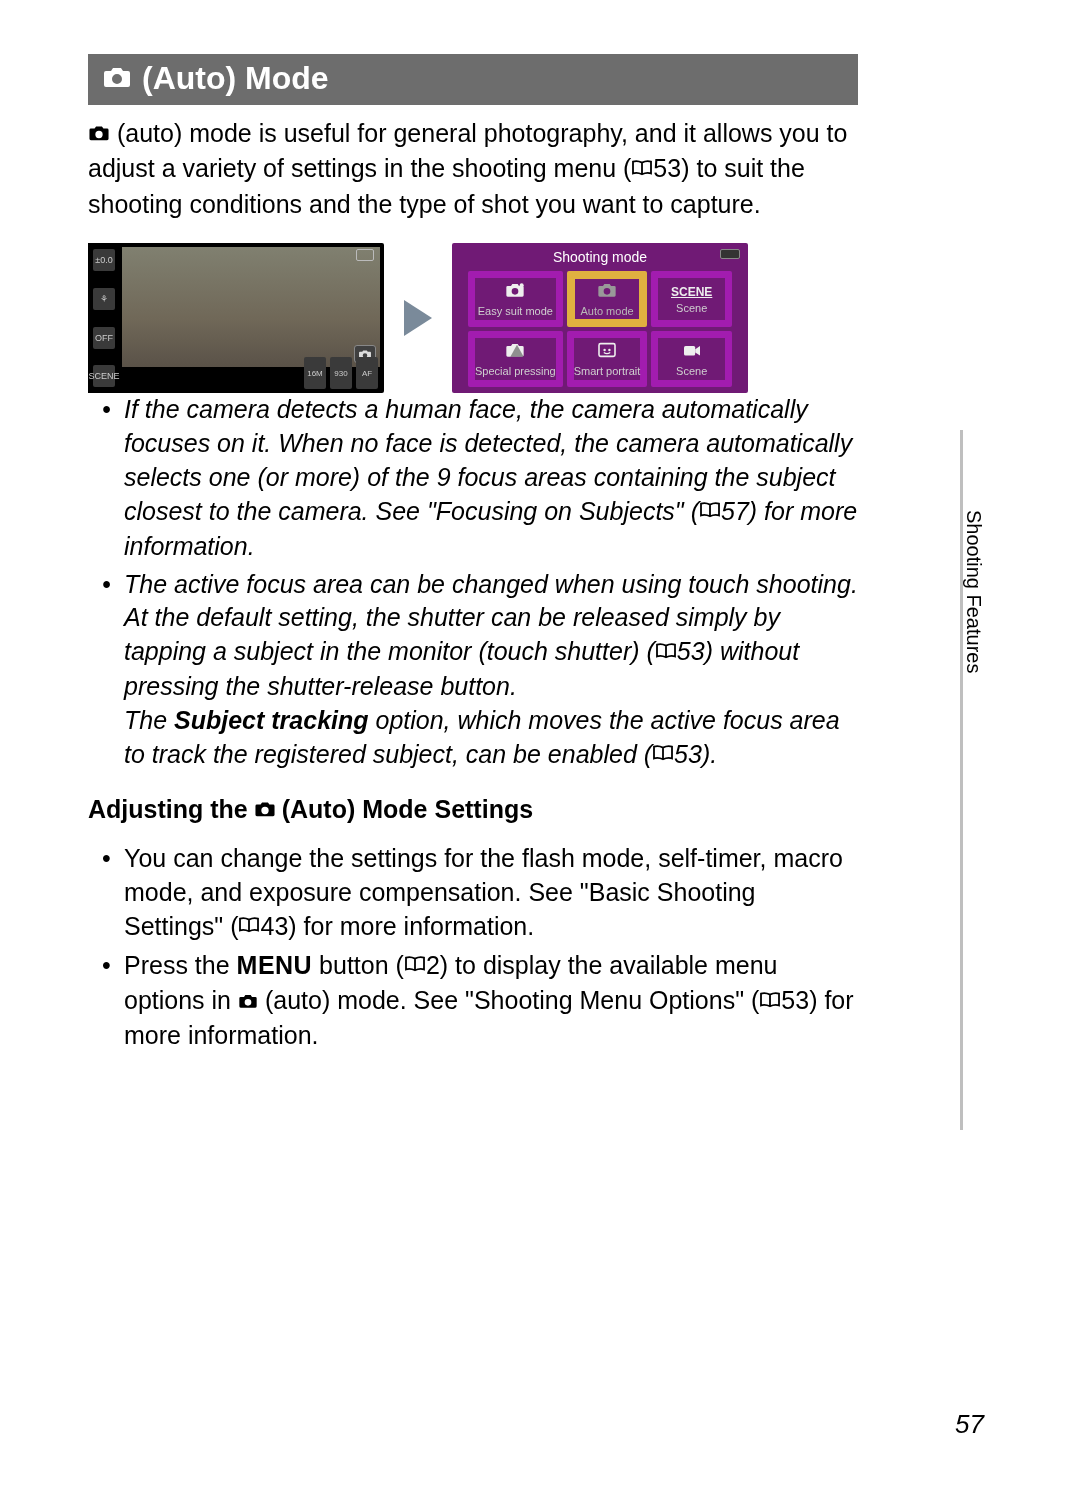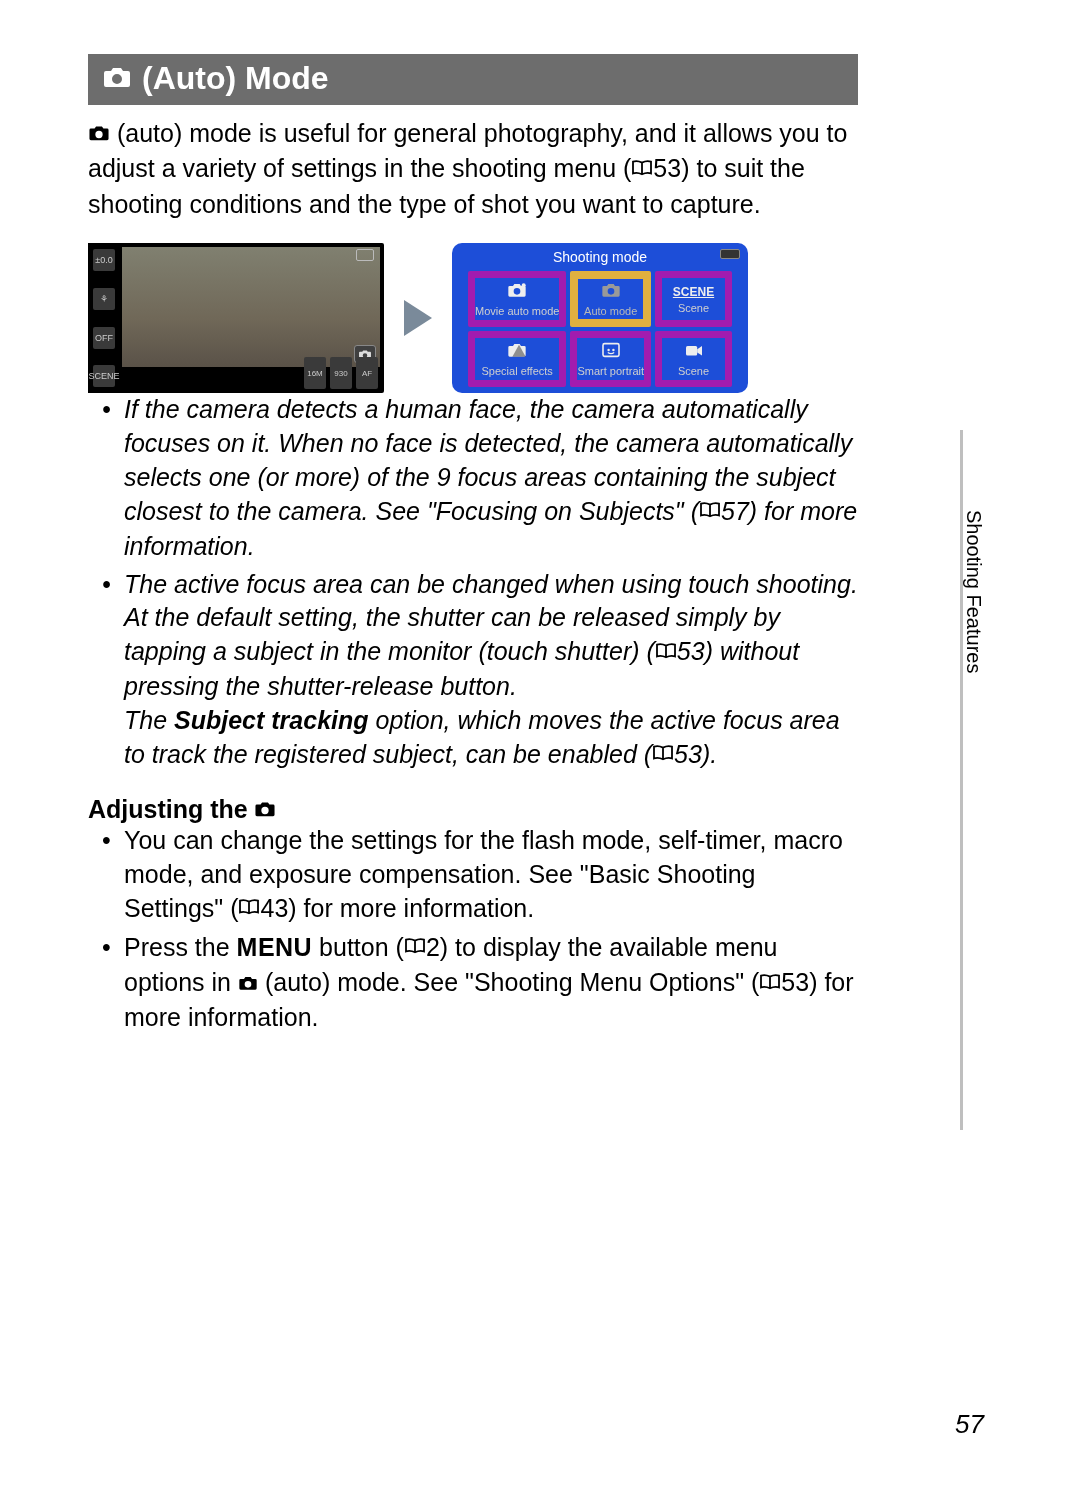--- a/index.html
+++ b/index.html
@@ -75,22 +75,22 @@
     background:#404040; border:1px solid #888; border-radius:3px;
     display:flex; align-items:center; justify-content:center;
   }
   .lcd-left .bottom-icons {
     position:absolute; right:6px; bottom:4px; display:flex; gap:4px; align-items:flex-end;
   }
   .bottom-icons .bi { width:22px; height:32px; background:#3a3a3a; border-radius:2px; font-size:8px; color:#ccc; display:flex;align-items:center;justify-content:center;}
   .arrow-tri { width:0; height:0; border-top:18px solid transparent; border-bottom:18px solid transparent; border-left:28px solid #7a8a9a; }
   .lcd-right {
     width: 296px; height: 150px;
-    background: #1d4ed8;
-    border-radius: 10px;
+    background: #701a75;
+    border-radius: 2px;
     position: relative;
     padding: 4px 16px 6px 16px;
   }
   .lcd-right .batt {
     position:absolute; right:8px; top:6px; width:20px; height:10px;
     background:#333; border:1px solid #888; border-radius:2px;
   }
   .lcd-right .hdr {
     color:#fff; font-size:14px; text-align:center; padding: 2px 0 6px 0;
   }
@@ -113,21 +113,21 @@
   .bullets { padding-left: 36px; font-style: italic; }
   .bullets li, .sub-bullets li {
     font-size: 25px; line-height:1.35; margin-bottom: 4px;
     list-style: none; position:relative; padding-left: 0;
   }
   .bullets li::before, .sub-bullets li::before {
     content:"•"; position:absolute; left:-22px; top:0; font-size:25px;
   }
   .subhead {
     font-weight: bold; font-size: 25px;
-    margin-top: 22px; margin-bottom: 0;
+    margin-top: 22px; margin-bottom: 18px;
     display:flex; align-items:center; gap:6px;
   }
   .sub-bullets { padding-left: 36px; }
   .menu-word { font-family: Arial, sans-serif; font-weight:bold; letter-spacing:0.5px; }
 
   .side-tab {
     position: absolute;
     right: 96px;
     top: 430px;
     width: 24px;
@@ -201,38 +201,38 @@
 
     <div class="lcd-right">
       <div class="batt"></div>
       <div class="hdr">Shooting mode</div>
       <div class="mode-grid">
         <div class="mode-cell">
           <span class="mc-ic"><svg width="20" height="16" viewBox="0 0 30 24">
                 <path fill="#eee" d="M4 6h5l2-3h8l2 3h5a2 2 0 0 1 2 2v12a2 2 0 0 1-2 2H4a2 2 0 0 1-2-2V8a2 2 0 0 1 2-2zm11 3a5 5 0 1 0 .001 10.001A5 5 0 0 0 15 9z"></path>
                 <circle cx="25" cy="5" r="3" fill="#eee"></circle>
               </svg></span>
-          <span class="mc-label">Movie auto mode</span>
+          <span class="mc-label">Easy suit mode</span>
         </div>
         <div class="mode-cell sel">
           <span class="mc-ic"><svg width="20" height="16" viewBox="0 0 30 24">
                 <path fill="#999" d="M4 6h5l2-3h8l2 3h5a2 2 0 0 1 2 2v12a2 2 0 0 1-2 2H4a2 2 0 0 1-2-2V8a2 2 0 0 1 2-2zm11 3a5 5 0 1 0 .001 10.001A5 5 0 0 0 15 9z"></path>
               </svg></span>
           <span class="mc-label">Auto mode</span>
         </div>
         <div class="mode-cell">
           <span class="mc-ic" style="font-size:12px;font-weight:bold;text-decoration:underline;">SCENE</span>
           <span class="mc-label">Scene</span>
         </div>
         <div class="mode-cell">
           <span class="mc-ic"><svg width="20" height="16" viewBox="0 0 30 24">
                 <path fill="#eee" d="M4 6h5l2-3h8l2 3h5a2 2 0 0 1 2 2v12a2 2 0 0 1-2 2H4a2 2 0 0 1-2-2V8a2 2 0 0 1 2-2z"></path>
                 <path fill="#000" d="M18 4l10 18H8z" opacity="0.4"></path>
               </svg></span>
-          <span class="mc-label">Special effects</span>
+          <span class="mc-label">Special pressing</span>
         </div>
         <div class="mode-cell">
           <span class="mc-ic"><svg width="20" height="16" viewBox="0 0 24 20">
                 <rect x="2" y="2" width="20" height="16" rx="2" fill="none" stroke="#eee" stroke-width="2"></rect>
                 <circle cx="9" cy="10" r="1.5" fill="#eee"></circle>
                 <circle cx="15" cy="10" r="1.5" fill="#eee"></circle>
                 <path d="M8 13q4 3 8 0" fill="none" stroke="#eee" stroke-width="1.5"></path>
               </svg></span>
           <span class="mc-label">Smart portrait</span>
         </div>
@@ -264,20 +264,21 @@
     </li>
   </ul>
 
   <div class="subhead">
     <span>Adjusting the </span>
     <span class="cam-icon">
       <svg width="22" height="18" viewBox="0 0 30 24">
           <path fill="#000" d="M4 6h5l2-3h8l2 3h5a2 2 0 0 1 2 2v12a2 2 0 0 1-2 2H4a2 2 0 0 1-2-2V8a2 2 0 0 1 2-2zm11 3a5 5 0 1 0 .001 10.001A5 5 0 0 0 15 9z"></path>
         </svg>
     </span>
+    <span> (Auto) Mode Settings</span>
   </div>
 
   <ul class="sub-bullets">
     <li>
       <span>You can change the settings for the flash mode, self-timer, macro mode, and exposure compensation. See "Basic Shooting Settings" (</span><span class="book-icon"><svg width="22" height="18" viewBox="0 0 24 20">
             <path fill="none" stroke="#000" stroke-width="2" d="M2 3c3-1 6-1 10 1 4-2 7-2 10-1v13c-3-1-6-1-10 1-4-2-7-2-10-1z M12 4v13"></path>
           </svg></span><span>43</span><span>) for more information.</span>
     </li>
     <li>
       <span>Press the </span><span class="menu-word">MENU</span><span> button (</span><span class="book-icon"><svg width="22" height="18" viewBox="0 0 24 20">

